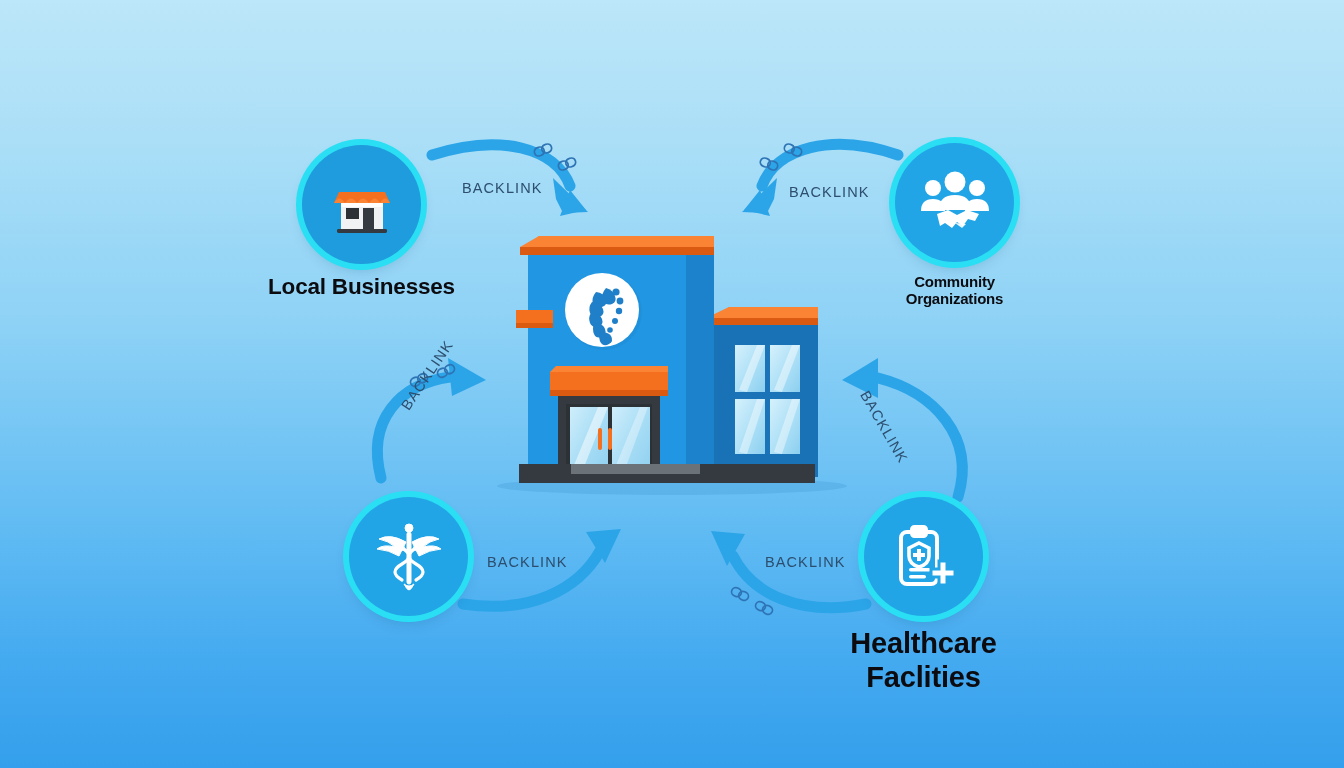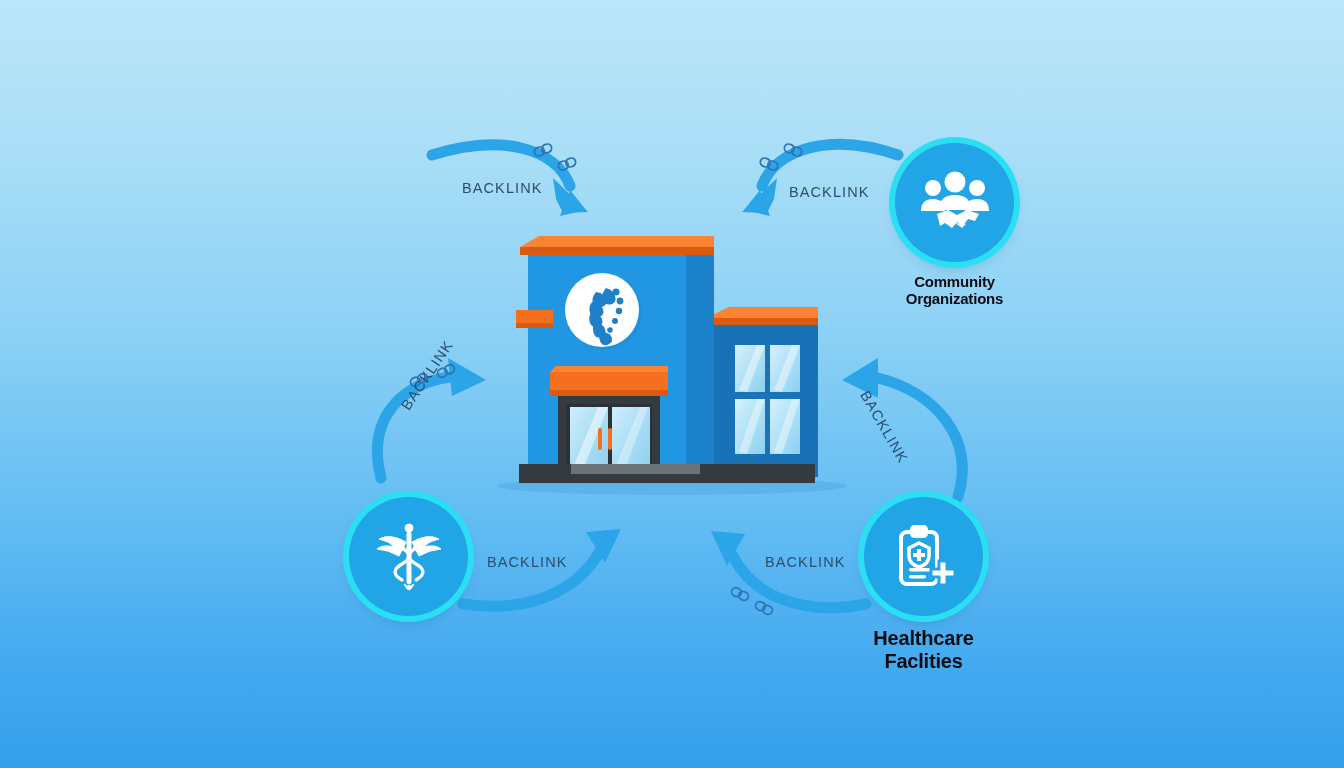--- a/index.html
+++ b/index.html
@@ -158,20 +158,48 @@
     </g>
 
     <g>
       <path d="M866,604 C800,617 752,594 733,556" fill="none" stroke="#2ba5e8" stroke-width="11" stroke-linecap="round"></path>
       <polygon points="745,534 711,531 727,566" fill="#2ba5e8"></polygon>
     </g>
     <use href="#chainlink" transform="translate(740,594) rotate(28)"></use>
     <use href="#chainlink" transform="translate(764,608) rotate(28)"></use>
   </svg>
 
+  <div class="node" style="left:302px;top:145px;">
+    <div class="circle-wrap" style="width:119px;height:119px;background:#1f9cdd;box-shadow:0 0 0 6px #2adff3, 0 6px 14px rgba(10,70,120,.22);">
+      <svg width="74" height="74" viewBox="0 0 74 74">
+
+        <rect x="16" y="34" width="42" height="27" fill="#f1f2f3"></rect>
+        <rect x="16" y="34" width="42" height="5" fill="#ffffff"></rect>
+
+        <rect x="21" y="40" width="13" height="11" fill="#2c3136"></rect>
+
+        <rect x="38" y="40" width="11" height="21" fill="#343a40"></rect>
+
+        <path d="M14 24 h46 l5 11 H9z" fill="#f4701f"></path>
+        <g fill="#fa8334">
+          <path d="M9 35 q5 -9 11 0z"></path>
+          <path d="M20 35 q6 -9 12 0z"></path>
+          <path d="M32 35 q6 -9 12 0z"></path>
+          <path d="M44 35 q6 -9 11 0z"></path>
+          <path d="M55 35 q5 -9 10 0z"></path>
+        </g>
+        <g fill="#e85f13">
+          <path d="M20 35 q-5 -9 -11 0z" opacity="0"></path>
+        </g>
+
+        <rect x="12" y="61" width="50" height="4" rx="1.4" fill="#343a40"></rect>
+      </svg>
+    </div>
+    <div class="node-label" style="top:129px;font-size:22.5px;width:260px;">Local Businesses</div>
+  </div>
 
   <div class="node" style="left:895px;top:143px;">
     <div class="circle-wrap" style="width:119px;height:119px;background:#22a5e6;box-shadow:0 0 0 6px #2adff3, 0 6px 14px rgba(10,70,120,.22);">
       <svg width="76" height="70" viewBox="0 0 76 70">
         <g fill="#ffffff">
 
           <circle cx="16" cy="20" r="8"></circle>
           <path d="M4 43 q0-12 12-12 q12 0 12 12z"></path>
 
           <circle cx="60" cy="20" r="8"></circle>
@@ -222,21 +250,21 @@
 
         <path d="M32 23 l10 5 v8 q0 8 -10 11 q-10 -3 -10 -11 v-8z" fill="none" stroke="#ffffff" stroke-width="3.6"></path>
         <path d="M30 29 h4 v4 h4 v4 h-4 v4 h-4 v-4 h-4 v-4 h4z" fill="#ffffff"></path>
 
         <rect x="22" y="48" width="22" height="3.6" rx="1.8" fill="#ffffff"></rect>
         <rect x="22" y="55" width="17" height="3.6" rx="1.8" fill="#ffffff"></rect>
 
         <path d="M52 41 h8 v8 h8 v8 h-8 v8 h-8 v-8 h-8 v-8 h8z" fill="#ffffff" stroke="#22a5e6" stroke-width="3"></path>
       </svg>
     </div>
-    <div class="node-label" style="top:130px;font-size:20px;width:280px;">Healthcare
+    <div class="node-label" style="top:130px;font-size:29px;width:280px;">Healthcare
 Faclities</div>
   </div>
 
   <div class="bl" style="left:462px;top:180px;">BACKLINK</div>
 
   <div class="bl" style="left:789px;top:184px;">BACKLINK</div>
 
   <div class="bl" style="left:398px;top:404px;transform:rotate(-56deg);transform-origin:left top;">BACKLINK</div>
 
   <div class="bl" style="left:871px;top:388px;transform:rotate(60deg);transform-origin:left top;">BACKLINK</div>

